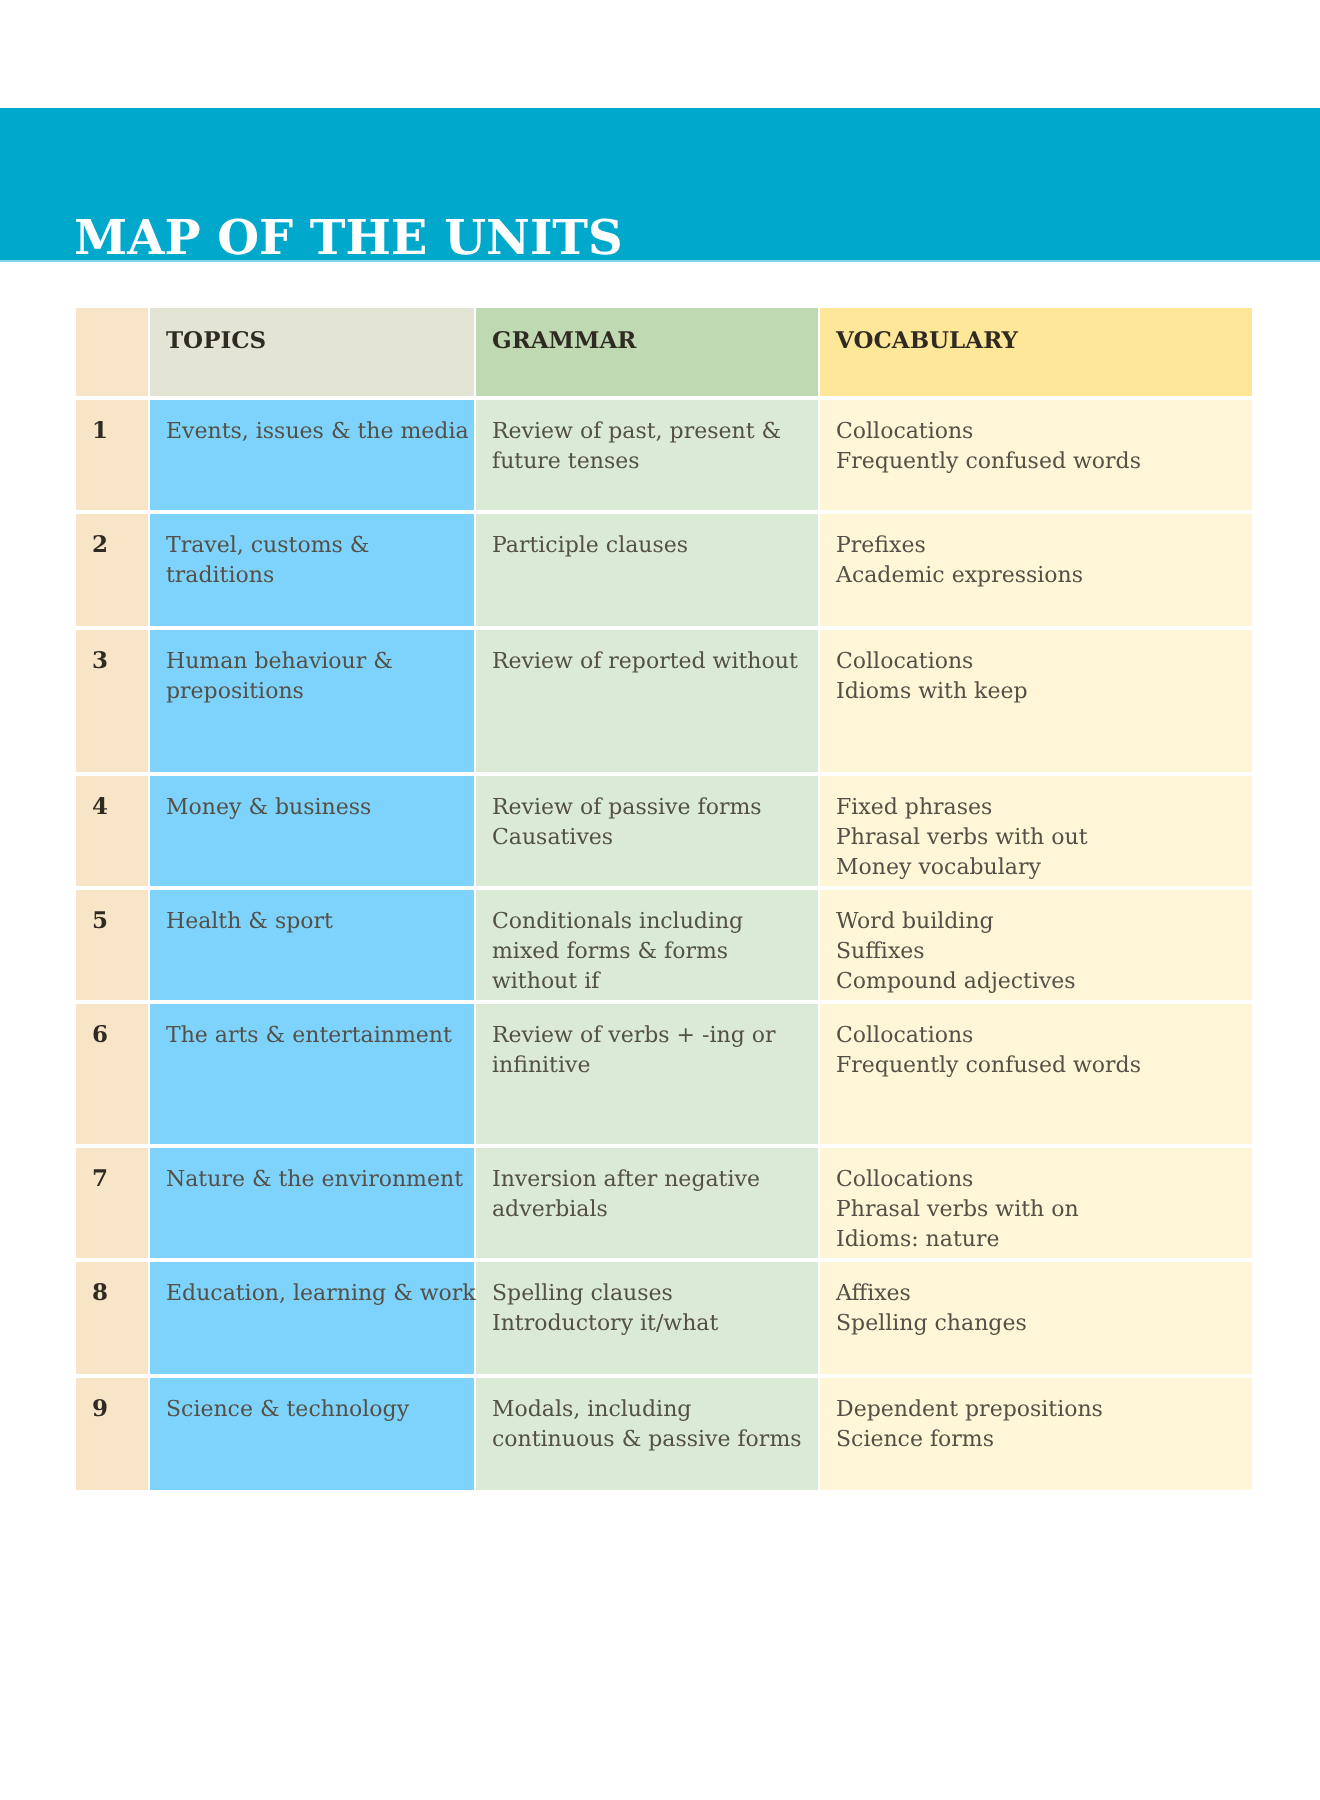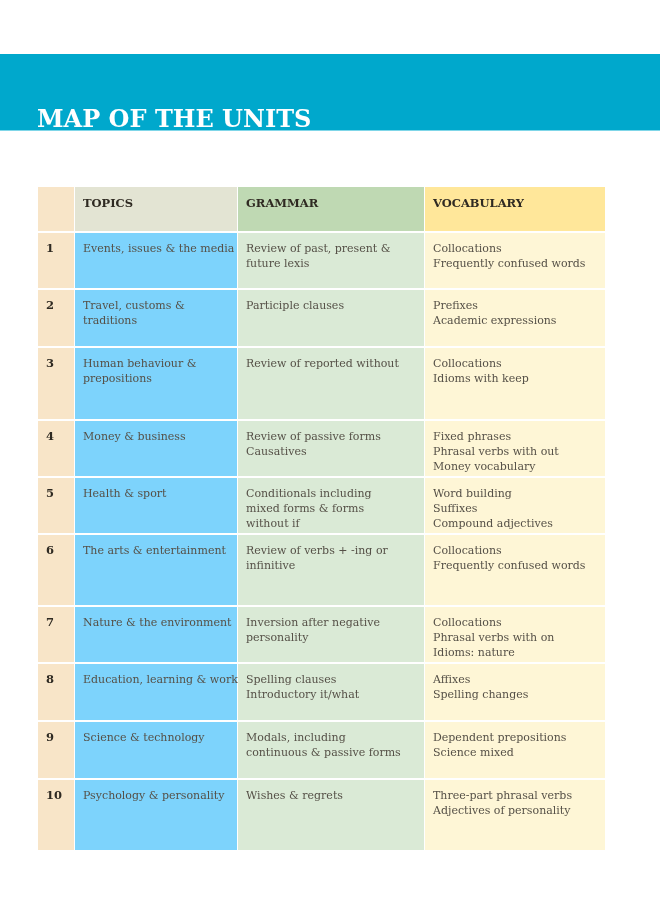--- a/index.html
+++ b/index.html
@@ -1,25 +1,25 @@
 <!DOCTYPE html>
 <html><head>
   <meta charset="utf-8">
   <style>
     html, body { margin: 0; padding: 0; background: #ffffff; }
     body { width: 660px; height: 900px; position: relative; overflow: hidden; font-family: "DejaVu Serif", serif; }
     .banner { position: absolute; left: 0; top: 54px; width: 660px; height: 76px; background: #00A8CC; border-bottom: 1px solid #7fd6e8; }
     .banner-title { position: absolute; left: 37px; top: 108px; color: #ffffff; font-family: "DejaVu Serif", serif; font-weight: bold; font-size: 24px; letter-spacing: 0px; line-height: 22px; }
-    table.units { position: absolute; left: 37px; top: 154px; border-collapse: separate; border-spacing: 1px 0; width: 555px; table-layout: fixed; margin-top: 33px; }
+    table.units { position: absolute; left: 37px; top: 154px; border-collapse: separate; border-spacing: 1px 0; width: 555px; table-layout: fixed; }
     table.units td, table.units th { vertical-align: top; padding: 0; font-size: 11px; line-height: 15px; color: #555047; border-top: 2px solid #ffffff; }
     table.units thead th { border-top: none; height: 44px; text-align: left; font-weight: bold; font-size: 11.5px; color: #2f2a22; padding-top: 9px; box-sizing: border-box; }
     .c-num { width: 36px; background: #F8E5C8; }
     .c-top { width: 162px; background: #7dd3fc; }
-    .c-gra { width: 186px; background: #DAEAD6; }
-    .c-voc { width: 180px; background: #FEF6D6; }
+    .c-gra { width: 171px; background: #DAEAD6; }
+    .c-voc { width: 216px; background: #FEF6D6; }
     thead .c-num { background: #F8E5C8; }
     thead .c-top { background: #E3E4D3; }
     thead .c-gra { background: #BFD9B3; }
     thead .c-voc { background: #FFE79A; }
     .cell { padding: 8px 8px 0 8px; }
     .num { padding: 8px 0 0 8px; font-weight: bold; font-size: 11.5px; color: #2f2a22; }
     .line { display: block; white-space: nowrap; }
     .it { }
   </style>
 </head>
@@ -49,21 +49,21 @@
           <div class="num">1</div>
         </td>
         <td class="c-top">
           <div class="cell">
             <span class="line">Events, issues &amp; the media</span>
           </div>
         </td>
         <td class="c-gra">
           <div class="cell">
             <span class="line">Review of past, present &amp;</span>
-            <span class="line">future lexis</span>
+            <span class="line">future tenses</span>
           </div>
         </td>
         <td class="c-voc">
           <div class="cell">
             <span class="line">Collocations</span>
             <span class="line">Frequently confused words</span>
           </div>
         </td>
       </tr>
       <tr style="height: 58px;">
@@ -184,21 +184,21 @@
           <div class="num">7</div>
         </td>
         <td class="c-top">
           <div class="cell">
             <span class="line">Nature &amp; the environment</span>
           </div>
         </td>
         <td class="c-gra">
           <div class="cell">
             <span class="line">Inversion after negative</span>
-            <span class="line">personality</span>
+            <span class="line">adverbials</span>
           </div>
         </td>
         <td class="c-voc">
           <div class="cell">
             <span class="line">Collocations</span>
             <span class="line"><span>Phrasal verbs with </span><span class="it">on</span></span>
             <span class="line">Idioms: nature</span>
           </div>
         </td>
       </tr>
@@ -235,39 +235,18 @@
         </td>
         <td class="c-gra">
           <div class="cell">
             <span class="line">Modals, including</span>
             <span class="line">continuous &amp; passive forms</span>
           </div>
         </td>
         <td class="c-voc">
           <div class="cell">
             <span class="line">Dependent prepositions</span>
-            <span class="line">Science mixed</span>
-          </div>
-        </td>
-      </tr>
-      <tr style="height: 72px;">
-        <td class="c-num">
-          <div class="num">10</div>
-        </td>
-        <td class="c-top">
-          <div class="cell">
-            <span class="line">Psychology &amp; personality</span>
-          </div>
-        </td>
-        <td class="c-gra">
-          <div class="cell">
-            <span class="line">Wishes &amp; regrets</span>
-          </div>
-        </td>
-        <td class="c-voc">
-          <div class="cell">
-            <span class="line">Three-part phrasal verbs</span>
-            <span class="line">Adjectives of personality</span>
+            <span class="line">Science forms</span>
           </div>
         </td>
       </tr>
     </tbody>
 </table>
 
 </body></html>

